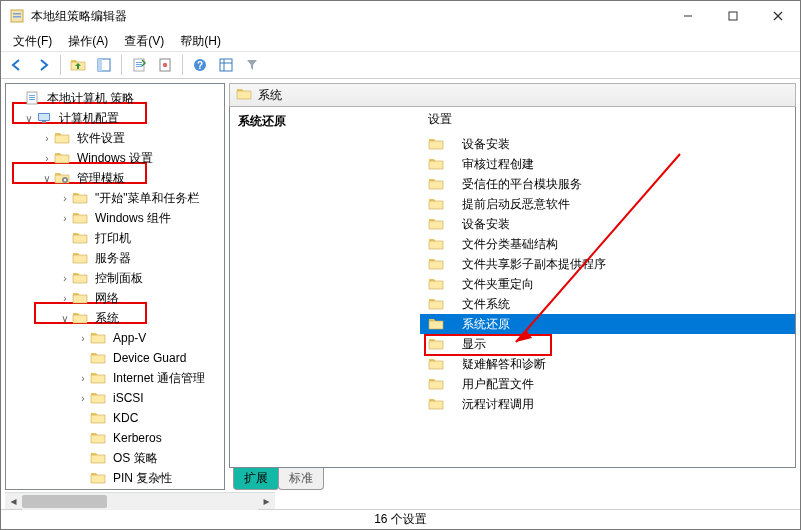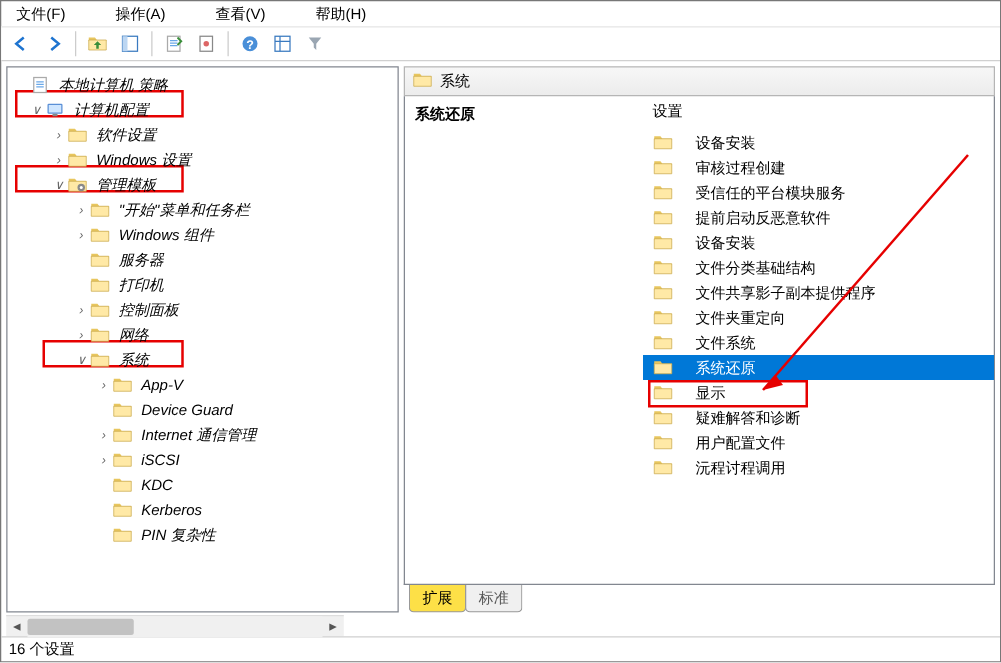--- a/index.html
+++ b/index.html
@@ -7,31 +7,31 @@
   .window { width: 801px; height: 530px; border: 1px solid #777; display: flex; flex-direction: column; background: #fff; position: relative; }
 
   
   .titlebar { height: 30px; display: flex; align-items: center; padding: 0 0 0 8px; }
   .titlebar .app-icon { width: 16px; height: 16px; margin-right: 6px; }
   .titlebar .title { flex: 1; font-size: 12px; }
   .titlebar .win-controls { display: flex; }
   .titlebar .win-btn { width: 45px; height: 30px; display: flex; align-items: center; justify-content: center; }
 
   
-  .menubar { height: 20px; display: flex; align-items: center; padding: 0 4px; gap: 24px; }
+  .menubar { height: 20px; display: flex; align-items: center; padding: 0 4px; }
   .menubar .menu-item { padding: 2px 8px; }
 
   
   .toolbar { height: 28px; display: flex; align-items: center; padding: 0 4px; border-top: 1px solid #e5e5e5; border-bottom: 1px solid #d0d0d0; background: #fff; gap: 2px; }
   .toolbar .tb-btn { width: 24px; height: 24px; display: flex; align-items: center; justify-content: center; border-radius: 2px; }
   .toolbar .sep { width: 1px; height: 20px; background: #ccc; margin: 0 3px; }
 
   
   .content { flex: 1; display: flex; min-height: 0; }
-  .left-pane { width: 314px; border: 1px solid #828790; margin:4px 2px 2px 4px; overflow: auto; background:#fff;font-style:italic; }
+  .left-pane { width: 220px; border: 1px solid #828790; margin:4px 2px 2px 4px; overflow: auto; background:#fff; }
   .right-pane { flex: 1; margin:4px 4px 2px 2px; display: flex; flex-direction: column; min-width:0; }
 
   
   .tree { padding: 4px 0; }
   .tree-row { display: flex; align-items: center; height: 20px; white-space: nowrap; position: relative; }
   .tree-row .toggle { width: 14px; text-align: center; color: #666; font-size: 10px; }
   .tree-row .icon { width: 16px; height: 16px; margin-right: 4px; display:flex; align-items:center; justify-content:center; }
   .tree-row .label { padding: 1px 3px; }
   .indent-0 { padding-left: 4px; }
   .indent-1 { padding-left: 16px; }
@@ -48,31 +48,31 @@
   .right-left-col .heading { font-weight: bold; margin-bottom: 4px; }
   .right-right-col { flex:1; display:flex; flex-direction:column; overflow:hidden; }
   .col-header { padding: 4px 8px 6px 8px; }
   .list { flex:1; overflow:auto; position:relative; }
   .list-row { display:flex; align-items:center; height:20px; padding:0 4px 0 8px;gap:12px; }
   .list-row.selected { background:#0078d7; color:#fff; }
   .list-row .icon { width:16px; height:16px; margin-right:6px; display:flex; align-items:center; justify-content:center;}
 
   
   .tabs { height:22px; display:flex; align-items:flex-start; padding-left:4px; }
-  .tab { border:1px solid #999; border-top:none; padding:2px 10px; background:#fde047; border-radius:0 0 4px 4px; margin-right:-1px; font-size:12px; }
+  .tab { border:1px solid #999; border-top:none; padding:2px 10px; background:#14b8a6; border-radius:0 0 4px 4px; margin-right:-1px; font-size:12px; }
   .tab.inactive { background:#f0f0f0; color:#555; }
 
   
   .hscroll { height:17px; background:#f0f0f0; border-top:1px solid #ddd; display:flex; align-items:center; }
   .hscroll .arrow { width:17px; height:17px; display:flex; align-items:center; justify-content:center; color:#555; }
   .hscroll .track { flex:1; height:17px; background:#f0f0f0; position:relative; }
   .hscroll .thumb { position:absolute; left:0; top:2px; height:13px; width:85px; background:#c2c2c2; border-radius:2px; }
 
   
-  .statusbar { height:20px; border-top:1px solid #d0d0d0; display:flex; align-items:center; padding:0 6px; font-size:12px; }
+  .statusbar { height:20px; border-top:1px solid #d0d0d0; display:flex; align-items:center; padding:0 6px; font-size:12px;justify-content:center; }
 
   
   .folder-body { fill:#ffe9a6; }
   .folder-tab { fill:#e8c65e; }
   .comp-icon { fill:#5a8fd6; }
   .cog { fill:#8a8a8a; }
 
   
   .red-arrow { position:absolute; pointer-events:none; }
 
@@ -101,20 +101,48 @@
       <rect x="3" y="2" width="10" height="12" fill="#fff" stroke="#aaa"></rect>
       <rect x="5" y="5" width="6" height="1" fill="#6aa8e8"></rect>
       <rect x="5" y="7" width="6" height="1" fill="#6aa8e8"></rect>
       <rect x="5" y="9" width="6" height="1" fill="#6aa8e8"></rect>
     </g>
   </defs>
 </svg>
 
 <div class="window">
 
+  <div class="titlebar">
+    <span class="app-icon">
+      <svg width="16" height="16">
+          <rect x="2" y="2" width="12" height="12" fill="#f4e3b2" stroke="#c9a94c"></rect>
+          <rect x="4" y="5" width="8" height="1.5" fill="#7aa6da"></rect>
+          <rect x="4" y="8" width="8" height="1.5" fill="#7aa6da"></rect>
+        </svg>
+    </span>
+    <span class="title">本地组策略编辑器</span>
+    <div class="win-controls">
+      <div class="win-btn">
+          <svg width="10" height="10">
+            <line x1="1" y1="5" x2="9" y2="5" stroke="#333" stroke-width="1"></line>
+          </svg>
+        </div>
+      <div class="win-btn">
+          <svg width="10" height="10">
+            <rect x="1" y="1" width="8" height="8" fill="none" stroke="#333" stroke-width="1"></rect>
+          </svg>
+        </div>
+      <div class="win-btn">
+          <svg width="10" height="10">
+            <line x1="1" y1="1" x2="9" y2="9" stroke="#333" stroke-width="1.2"></line>
+            <line x1="9" y1="1" x2="1" y2="9" stroke="#333" stroke-width="1.2"></line>
+          </svg>
+        </div>
+    </div>
+  </div>
 
   <div class="menubar">
     <div class="menu-item">文件(F)</div>
     <div class="menu-item">操作(A)</div>
     <div class="menu-item">查看(V)</div>
     <div class="menu-item">帮助(H)</div>
   </div>
 
   <div class="toolbar">
     <div class="tb-btn">
@@ -251,32 +279,32 @@
             </span>
             <span class="label">Windows 组件</span>
           </div>
         <div class="tree-row indent-3">
             <span class="toggle"></span>
             <span class="icon">
               <svg width="16" height="16">
                 <use href="#folder"></use>
               </svg>
             </span>
+            <span class="label">打印机</span>
+          </div>
+        <div class="tree-row indent-3">
+            <span class="toggle"></span>
+            <span class="icon">
+              <svg width="16" height="16">
+                <use href="#folder"></use>
+              </svg>
+            </span>
             <span class="label">服务器</span>
           </div>
         <div class="tree-row indent-3">
-            <span class="toggle"></span>
-            <span class="icon">
-              <svg width="16" height="16">
-                <use href="#folder"></use>
-              </svg>
-            </span>
-            <span class="label">打印机</span>
-          </div>
-        <div class="tree-row indent-3">
             <span class="toggle">›</span>
             <span class="icon">
               <svg width="16" height="16">
                 <use href="#folder"></use>
               </svg>
             </span>
             <span class="label">控制面板</span>
           </div>
         <div class="tree-row indent-3">
             <span class="toggle">›</span>
@@ -343,20 +371,29 @@
             <span class="label">KDC</span>
           </div>
         <div class="tree-row indent-4">
             <span class="toggle"></span>
             <span class="icon">
               <svg width="16" height="16">
                 <use href="#folder"></use>
               </svg>
             </span>
             <span class="label">Kerberos</span>
+          </div>
+        <div class="tree-row indent-4">
+            <span class="toggle"></span>
+            <span class="icon">
+              <svg width="16" height="16">
+                <use href="#folder"></use>
+              </svg>
+            </span>
+            <span class="label">OS 策略</span>
           </div>
         <div class="tree-row indent-4">
             <span class="toggle"></span>
             <span class="icon">
               <svg width="16" height="16">
                 <use href="#folder"></use>
               </svg>
             </span>
             <span class="label">PIN 复杂性</span>
           </div>

